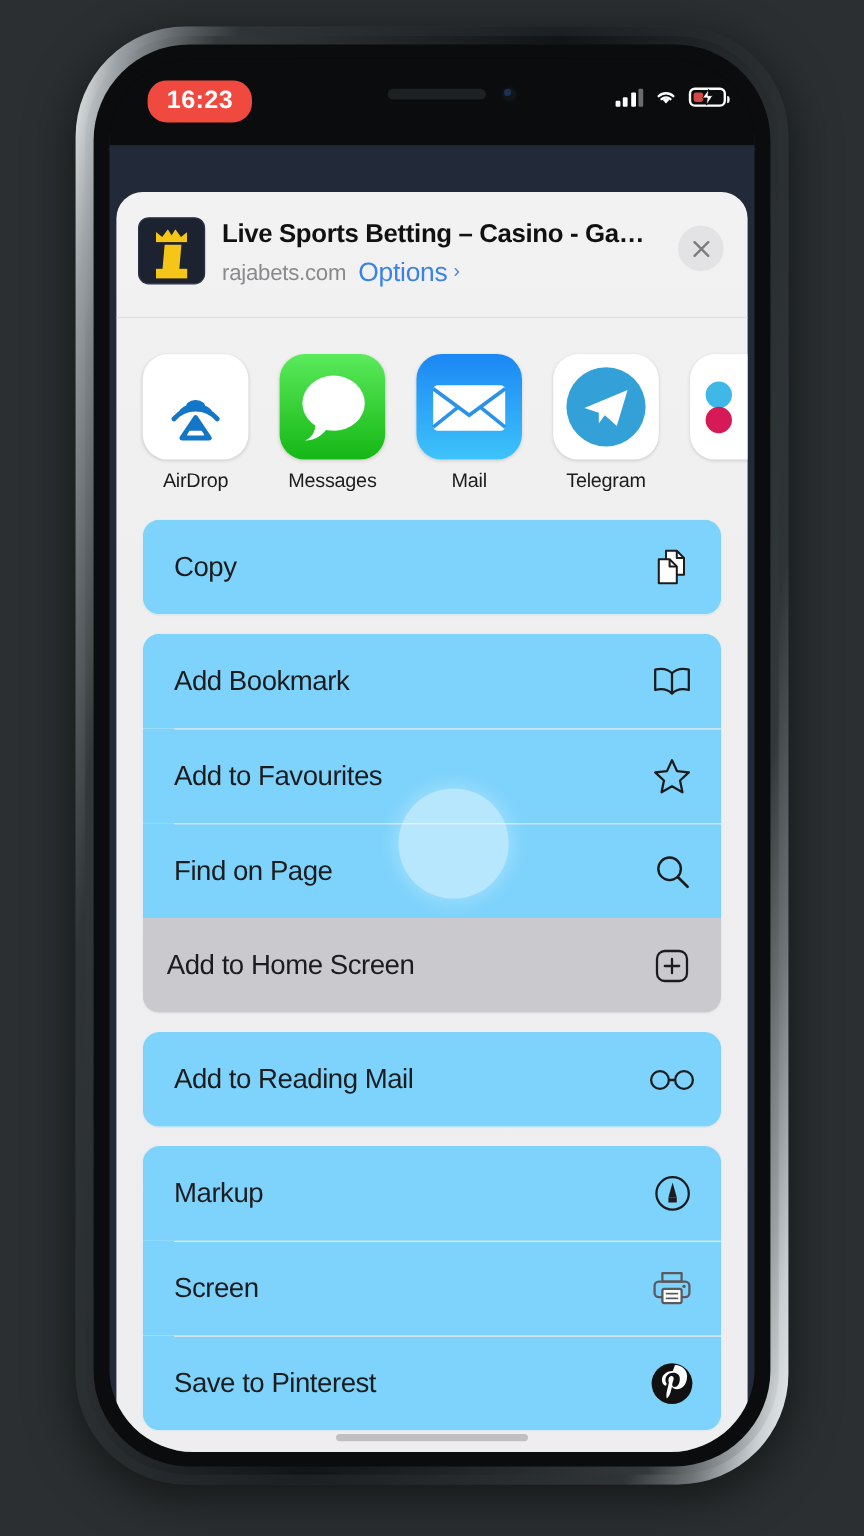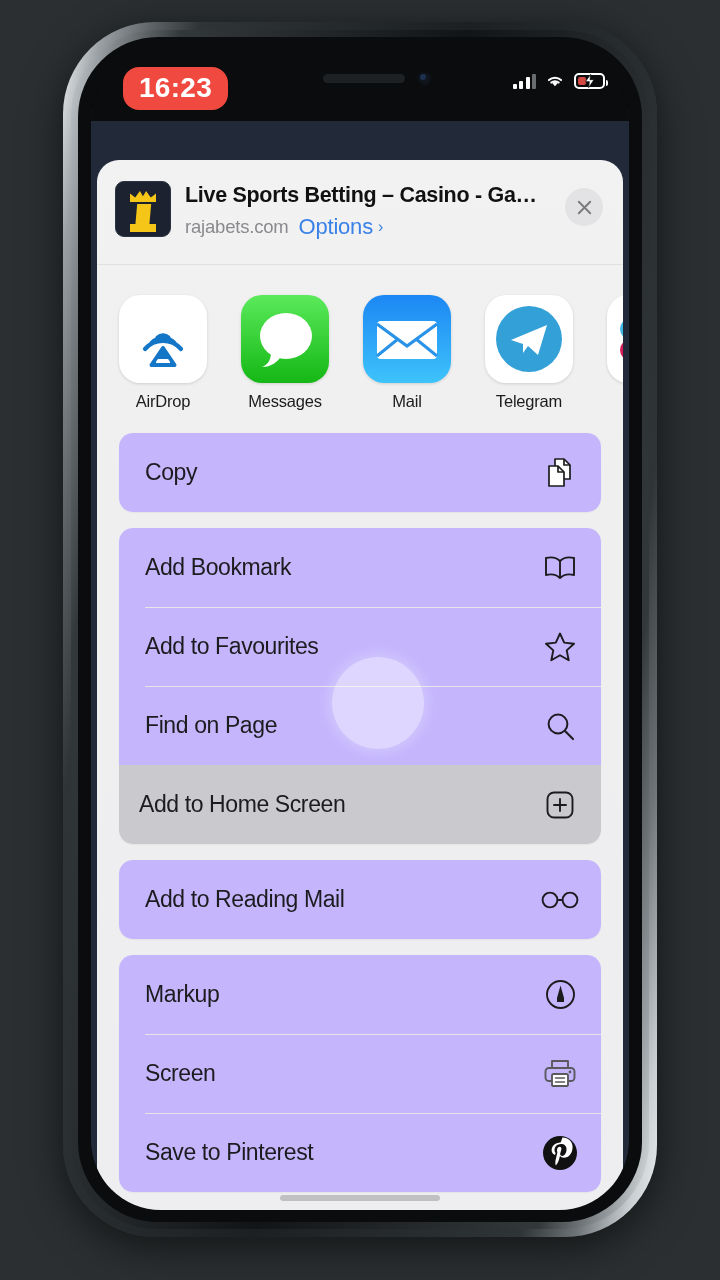--- a/index.html
+++ b/index.html
@@ -55,21 +55,21 @@
     border-radius:50%; background:#10161c;
     box-shadow: inset 0 0 0 2px #0c0f12;
   }
   .camera::after{
     content:''; position:absolute; left:3px; top:3px; width:6px; height:6px;
     border-radius:50%; background:#1c3050;
   }
   .time-pill{
     position:absolute; left:32px; top:18px;
     background:#f0493f; color:#fff;
-    font-size:28px; font-weight:700; letter-spacing:.3px;
+    font-size:21px; font-weight:700; letter-spacing:.3px;
     padding:5px 16px 6px; border-radius:16px;
     font-family:"Liberation Sans", sans-serif;
   }
   .status-right{
     position:absolute; right:24px; top:24px;
     display:flex; align-items:center; gap:9px;
   }
   .sig{ display:flex; align-items:flex-end; gap:2.5px; height:16px; }
   .sig i{ display:block; width:4px; background:#fff; border-radius:1px; }
   .sig i.b1{height:5px;} .sig i.b2{height:8px;} .sig i.b3{height:12px;}
@@ -135,21 +135,21 @@
   .hdr-options{ font-size:22px; color:#3b82e8; letter-spacing:-.2px; }
   .hdr-chev{ color:#3b82e8; font-size:16px; margin-left:-5px; }
   .close-btn{
     flex:0 0 38px; width:38px; height:38px; border-radius:50%;
     background:#e3e3e5; color:#86868b; display:flex; align-items:center;
     justify-content:center; font-size:20px; margin-top:10px;
   }
 
   
   .apps-row{
-    display:flex; gap:34px; padding:30px 0 22px 22px; overflow:hidden;
+    display:flex; gap:26px; padding:30px 0 22px 22px; overflow:hidden;
   }
   .app{ width:88px; flex:0 0 88px; text-align:center; }
   .app-icon{
     width:88px; height:88px; border-radius:21px; position:relative; overflow:hidden;
     box-shadow:0 1px 3px rgba(0,0,0,.14);
   }
   .app-label{ font-size:16.5px; color:#1c1c1e; margin-top:9px; letter-spacing:-.2px; }
   .ic-airdrop{ background:#fff; }
   .ic-messages{ background:linear-gradient(180deg,#5bea5b 0%,#15b715 100%); }
   .ic-mail{ background:linear-gradient(180deg,#1c87f4 0%,#3ec3fb 100%); }
@@ -157,21 +157,21 @@
   .ic-extra{ background:#fff; }
 
   
   .cards{ padding:0 22px; }
   .card{
     background:#fff; border-radius:14px; margin-bottom:16px; overflow:hidden;
     box-shadow:0 .5px 1px rgba(0,0,0,.04);
   }
   .row{
     position:relative; height:79px; display:flex; align-items:center;
-    padding:0 22px 0 26px; background:#c4b5fd;
+    padding:0 22px 0 26px; background:#7dd3fc;
   }
   .row.selected{ background:#c9c9ce;padding-left:20px; }
   .row + .row::before{
     content:''; position:absolute; left:26px; right:0; top:0; height:1px; background:#e6e6e8;
   }
   .row.selected::before{ background:transparent !important; }
   .row-label{ flex:1; font-size:23px; color:#1c1c1e; letter-spacing:-.4px; }
   .row-icon{ width:38px; height:38px; display:flex; align-items:center; justify-content:center; color:#1c1c1e; }
   .edit-actions{
     padding:12px 26px 0; font-size:22px; color:#3b82e8; letter-spacing:-.3px;

